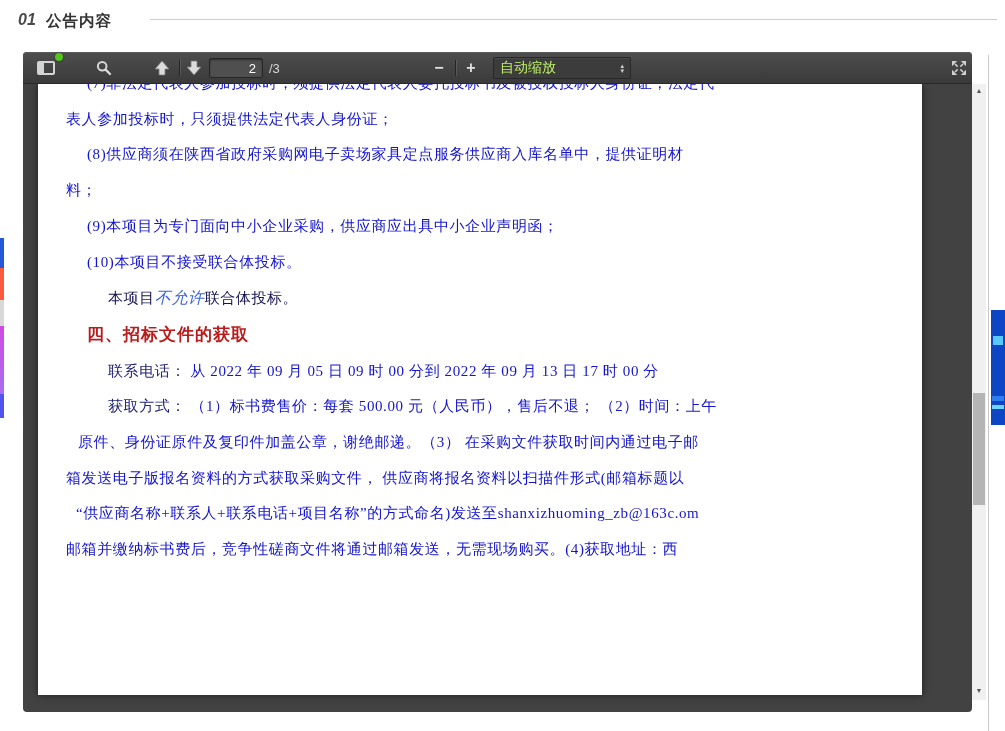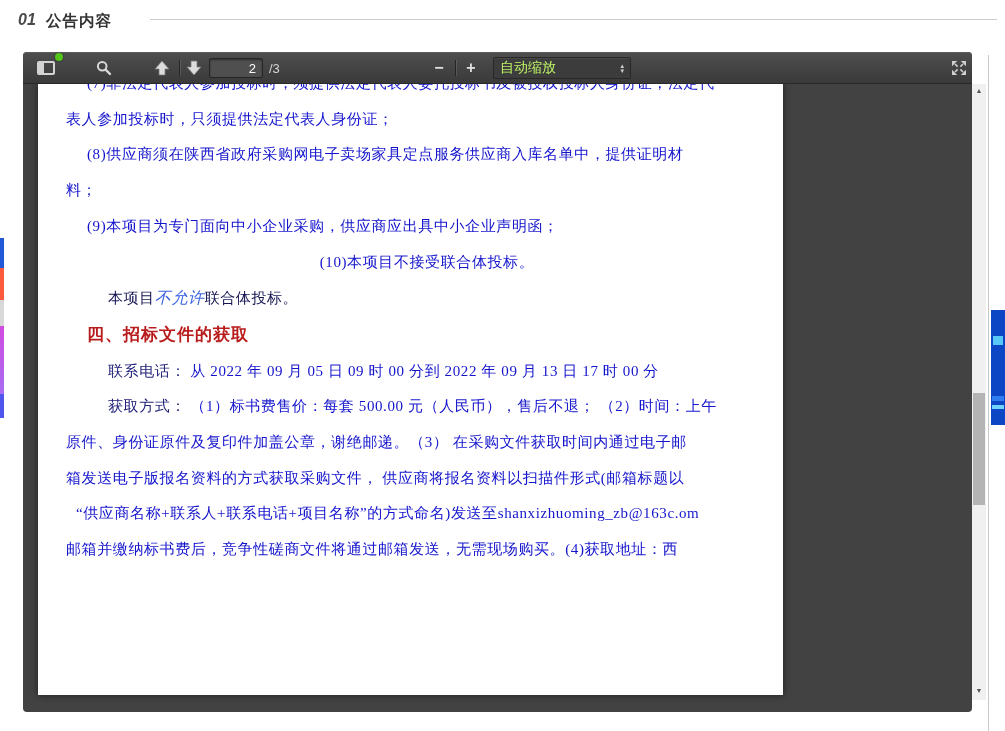--- a/index.html
+++ b/index.html
@@ -39,21 +39,21 @@
   .glyph-btn { color:#e0e0e0; font-size:16px; font-weight:bold; line-height:1; }
   .scale-select { position:absolute; left:470px; top:5px; width:138px; height:22px;
                   background:#3c3c3c; border:1px solid #282828; border-radius:2px;
                   display:flex; align-items:center; padding:0 6px; cursor:pointer;
                   box-shadow:inset 0 1px 0 rgba(255,255,255,.06); }
   .scale-select .lbl { color:#bef264; font-size:14px; flex:1; }
   .scale-select .updown { color:#cfcfcf; font-size:7px; line-height:5px; text-align:center; }
 
   .doc-area { position:absolute; left:0; top:32px; right:0; bottom:0; overflow:hidden;
               border-radius:0 0 4px 4px; }
-  .page { position:absolute; left:15px; top:0; width:745px; height:611px; background:#fff;
+  .page { position:absolute; left:15px; top:0; width:884px; height:611px; background:#fff;
           box-shadow:0 0 7px rgba(0,0,0,.55); overflow:hidden; }
   .page-text { position:absolute; left:28px; right:16px; top:-18px; }
   .tl { line-height:35.7px; white-space:nowrap; font-family:"Liberation Serif", serif;
         font-size:15px; letter-spacing:0.6px; }
   .seg-blue   { color:#1414cd; }
   .seg-dark   { color:#141452; }
   .seg-label  { color:#23237a; }
   .seg-italic { color:#3c64e0; font-style:italic; font-size:16px; }
   .seg-heading{ color:#b91c1c; font-weight:bold; font-size:17px; font-family:"Liberation Sans", sans-serif;
                 letter-spacing:1px; }
@@ -153,26 +153,26 @@
     </div>
 
     <div class="doc-area">
       <div class="page">
         <div class="page-text">
             <div class="tl" style="padding-left: 21px;"><span class="seg-blue">(7)非法定代表人参加投标时，须提供法定代表人委托投标书及被授权投标人身份证；法定代</span></div>
             <div class="tl" style="padding-left: 0px;"><span class="seg-blue">表人参加投标时，只须提供法定代表人身份证；</span></div>
             <div class="tl" style="padding-left: 21px;"><span class="seg-blue">(8)供应商须在陕西省政府采购网电子卖场家具定点服务供应商入库名单中，提供证明材</span></div>
             <div class="tl" style="padding-left: 0px;"><span class="seg-blue">料；</span></div>
             <div class="tl" style="padding-left: 21px;"><span class="seg-blue">(9)本项目为专门面向中小企业采购，供应商应出具中小企业声明函；</span></div>
-            <div class="tl" style="padding-left: 21px; text-align: center;"><span class="seg-blue">(10)本项目不接受联合体投标。</span></div>
+            <div class="tl" style="padding-left: 21px;"><span class="seg-blue">(10)本项目不接受联合体投标。</span></div>
             <div class="tl" style="padding-left: 42px;"><span class="seg-dark">本项目</span><span class="seg-italic">不允许</span><span class="seg-dark">联合体投标。</span></div>
             <div class="tl" style="padding-left: 21px;"><span class="seg-heading">四、招标文件的获取</span></div>
             <div class="tl" style="padding-left: 42px;"><span class="seg-label">联系电话：</span><span class="seg-blue"> 从 2022 年 09 月 05 日 09 时 00 分到 2022 年 09 月 13 日 17 时 00 分</span></div>
             <div class="tl" style="padding-left: 42px;"><span class="seg-label">获取方式：</span><span class="seg-blue"> （1）标书费售价：每套 500.00 元（人民币），售后不退； （2）时间：上午</span></div>
-            <div class="tl" style="padding-left: 0px;"><span class="seg-blue">原件、身份证原件及复印件加盖公章，谢绝邮递。（3） 在采购文件获取时间内通过电子邮</span></div>
+            <div class="tl" style="padding-left: 0px; margin-left: 12px;"><span class="seg-blue">原件、身份证原件及复印件加盖公章，谢绝邮递。（3） 在采购文件获取时间内通过电子邮</span></div>
             <div class="tl" style="padding-left: 0px;"><span class="seg-blue">箱发送电子版报名资料的方式获取采购文件， 供应商将报名资料以扫描件形式(邮箱标题以</span></div>
             <div class="tl" style="padding-left: 10px;"><span class="seg-blue">“供应商名称+联系人+联系电话+项目名称”的方式命名)发送至shanxizhuoming_zb@163c.om</span></div>
             <div class="tl" style="padding-left: 0px;"><span class="seg-blue">邮箱并缴纳标书费后，竞争性磋商文件将通过邮箱发送，无需现场购买。(4)获取地址：西</span></div>
           </div>
       </div>
     </div>
   </div>
 
   <div class="scrollbar">
     <div class="sb-up">▲</div>

